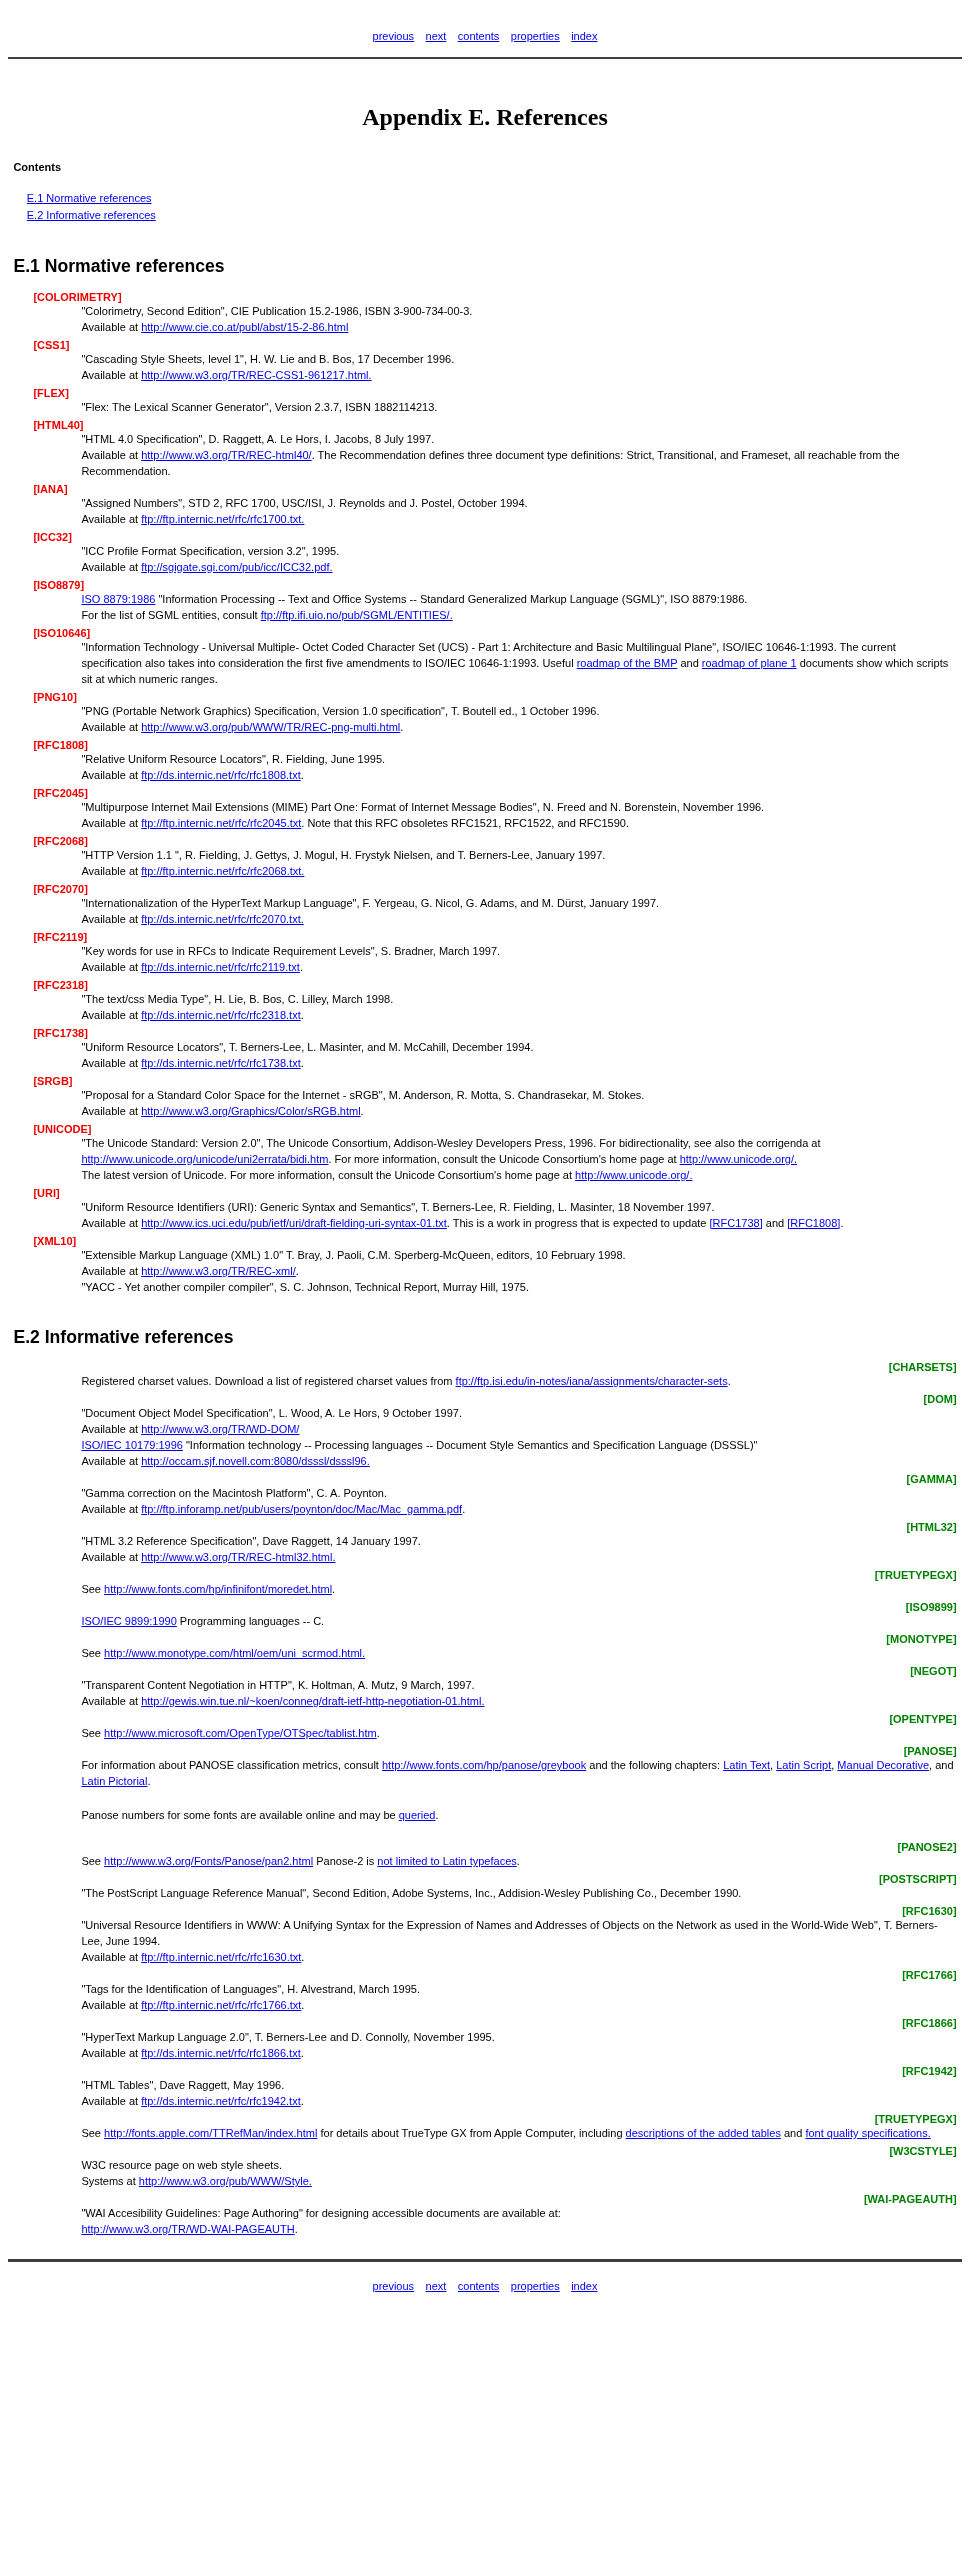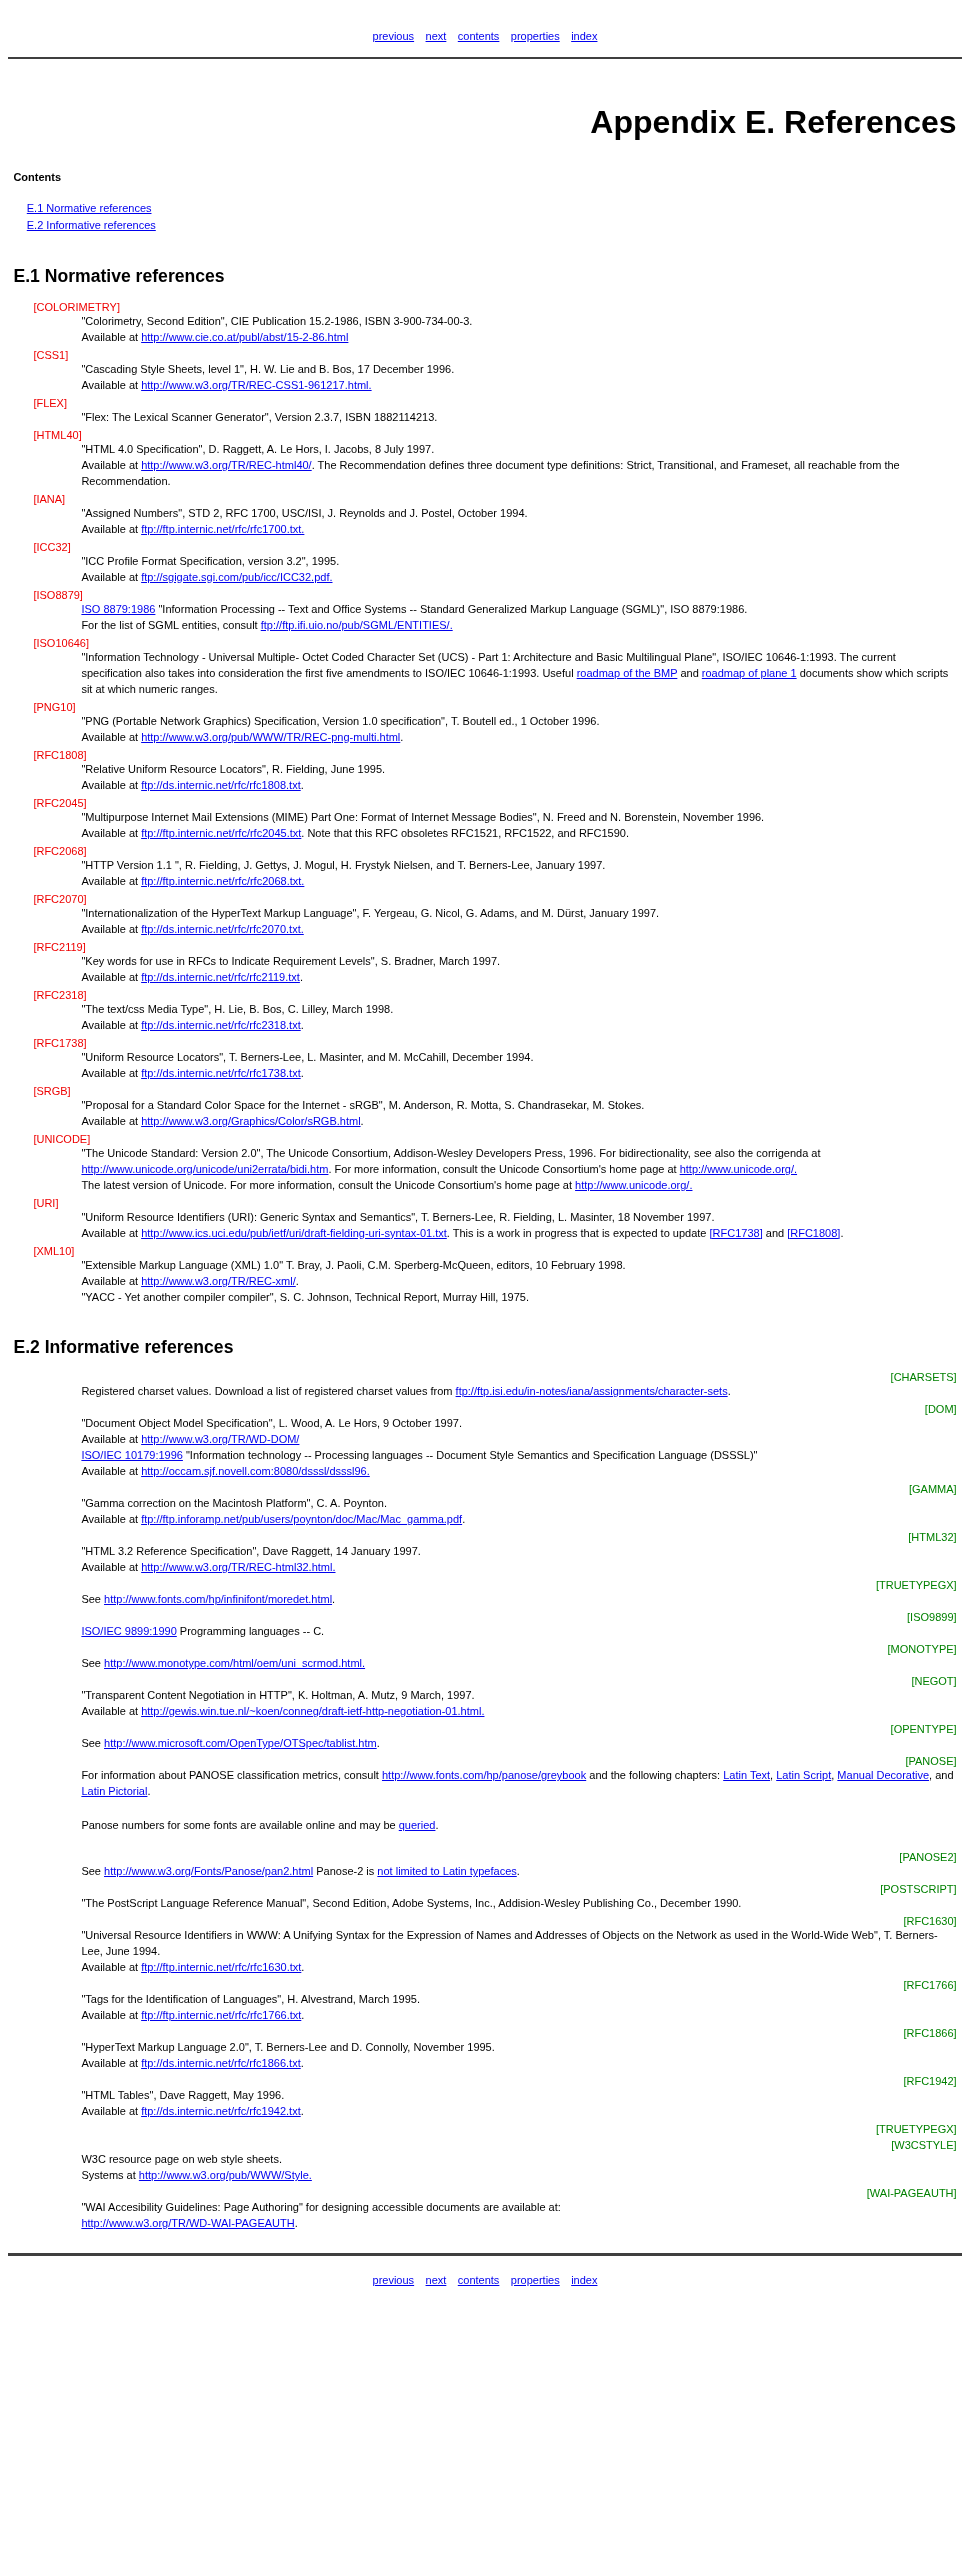--- a/index.html
+++ b/index.html
@@ -16,30 +16,31 @@
   .nav-bottom { margin-top: 18.4px; }
   .nav a { margin: 0 4.2px; }
   a { color: #0000ee; text-decoration: underline; cursor: pointer; }
   hr.rule {
     border: 0;
     height: 2.5px;
     background: #3f3f3f;
     margin: 10px -5px 0 -5px;
   }
   h1.title {
-    text-align: right;
-    font-size: 32px;
+    text-align: center;
+    font-size: 24px;
     font-weight: bold;
     margin: 45px 0 30px 0;
+    font-family: Liberation Serif, serif;
   }
   .contents-heading { font-weight: bold; margin: 0 0 17px 0; }
   ul.toc { list-style: none; margin: 0; padding: 0 0 0 13.4px; line-height: 17px; }
   h2.section-heading { font-size: 17.6px; font-weight: bold; margin: 32px 0 0 0; }
   dl.refs { margin: 13.4px 0 0 20px; }
-  dl.refs dt { font-weight: normal; margin-top: 4px; }
+  dl.refs dt { font-weight: bold; margin-top: 4px; }
   dl.refs dt.normative { color: #ee0000; }
   dl.refs dt.informative { color: #008000; text-align: right; }
   dl.refs dd { margin: 0 0 0 48px; }
   .line { line-height: 16px; }
   .line.pgap { margin: 18px 0; }
   hr.rule-bottom { margin-top: 22px; }
 </style>
 </head>
 <body>
 
@@ -236,20 +237,23 @@
         <dd>
           <div class="line"><span>"HyperText Markup Language 2.0", T. Berners-Lee and D. Connolly, November 1995.</span></div>
           <div class="line"><span>Available at </span><a href="#">ftp://ds.internic.net/rfc/rfc1866.txt</a><span>.</span></div>
         </dd>
         <dt class="informative">[RFC1942]</dt>
         <dd>
           <div class="line"><span>"HTML Tables", Dave Raggett, May 1996.</span></div>
           <div class="line"><span>Available at </span><a href="#">ftp://ds.internic.net/rfc/rfc1942.txt</a><span>.</span></div>
         </dd>
         <dt class="informative">[TRUETYPEGX]</dt>
+        <dd>
+          <div class="line"><span>See </span><a href="#">http://fonts.apple.com/TTRefMan/index.html</a><span> for details about TrueType GX from Apple Computer, including </span><a href="#">descriptions of the added tables</a><span> and </span><a href="#">font quality specifications.</a></div>
+        </dd>
         <dt class="informative">[W3CSTYLE]</dt>
         <dd>
           <div class="line"><span>W3C resource page on web style sheets.</span></div>
           <div class="line"><span>Systems at </span><a href="#">http://www.w3.org/pub/WWW/Style.</a></div>
         </dd>
         <dt class="informative">[WAI-PAGEAUTH]</dt>
         <dd>
           <div class="line"><span>"WAI Accesibility Guidelines: Page Authoring" for designing accessible documents are available at:</span></div>
           <div class="line"><a href="#">http://www.w3.org/TR/WD-WAI-PAGEAUTH</a><span>.</span></div>
         </dd>

